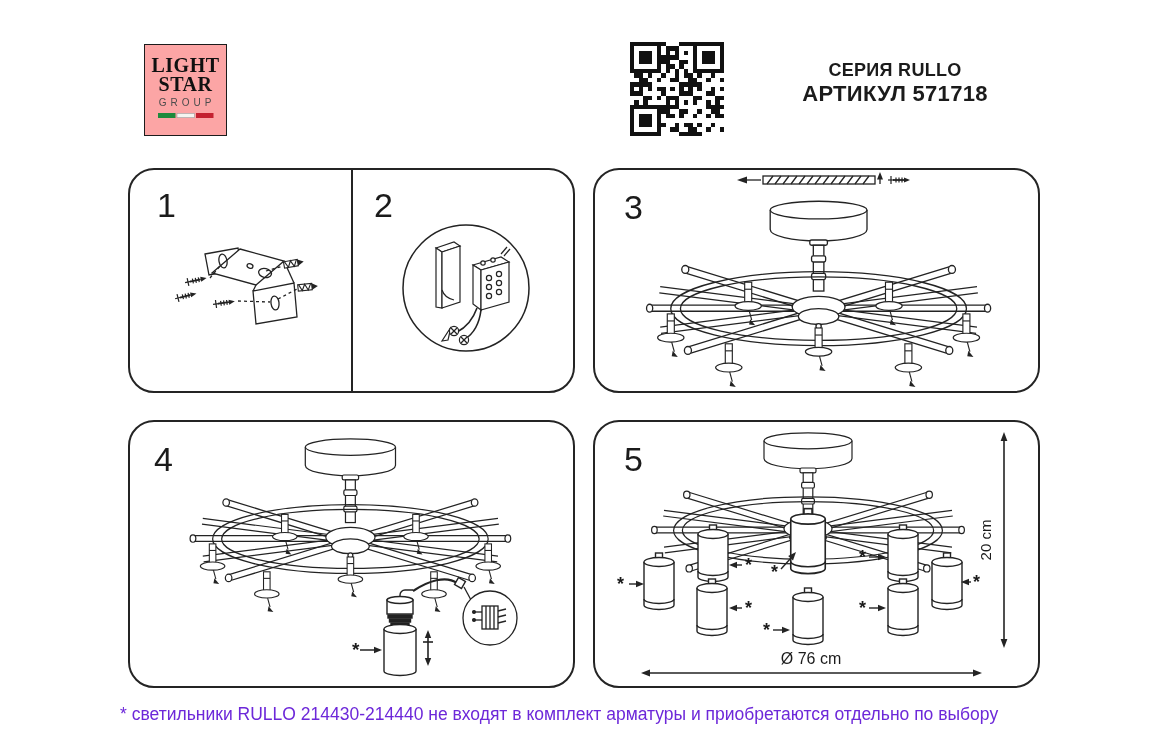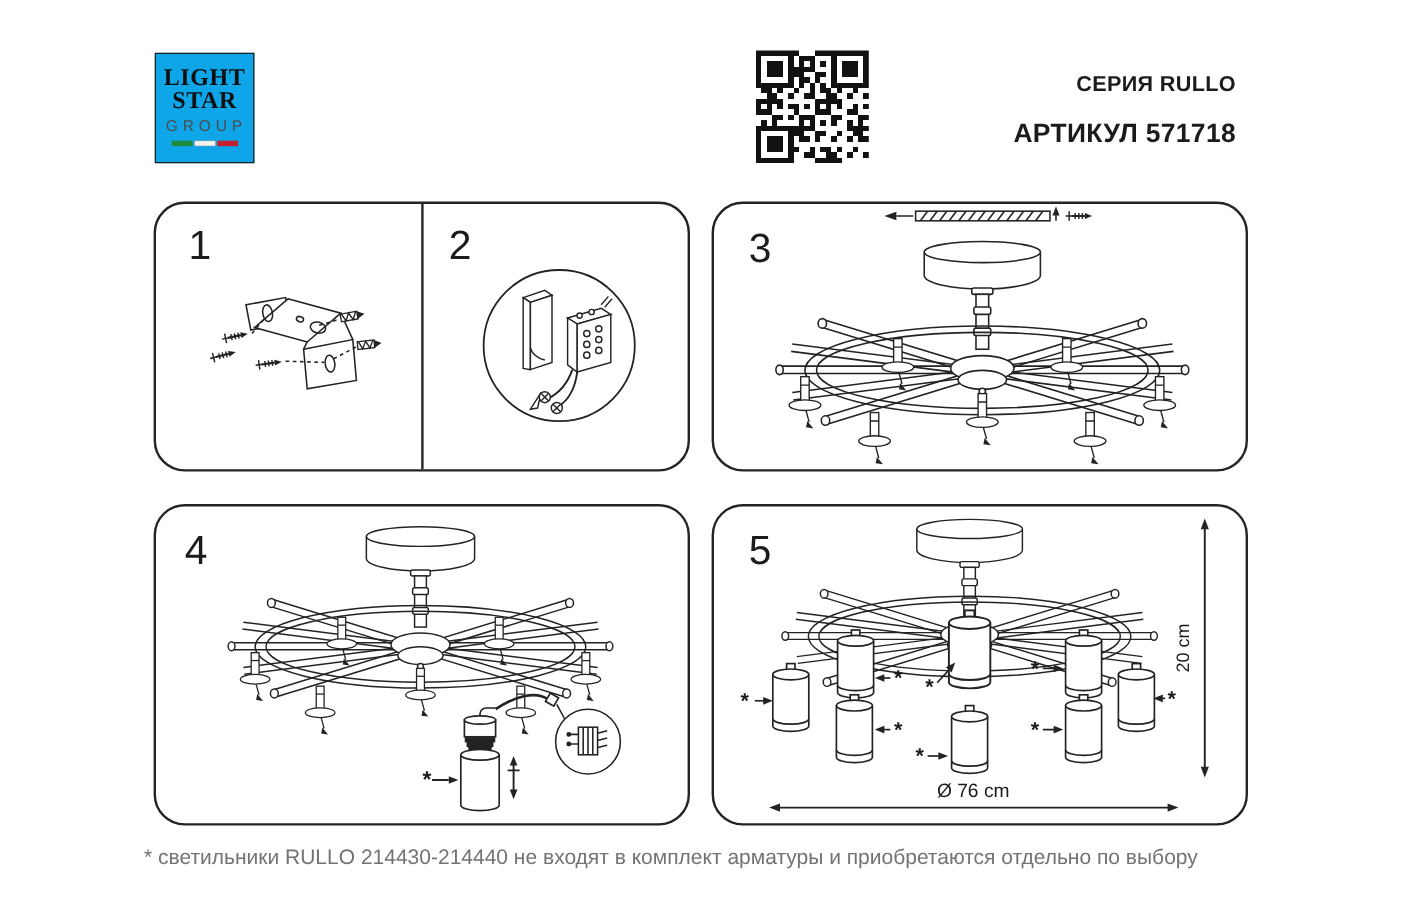--- a/index.html
+++ b/index.html
@@ -3,40 +3,40 @@
 <meta charset="utf-8">
 <style>
   html,body{margin:0;padding:0;}
   body{
     width:1169px;height:750px;background:#ffffff;position:relative;
     font-family:"Liberation Sans",sans-serif;color:#1b1b1b;overflow:hidden;
   }
   .abs{position:absolute;}
   
   .logo-box{
-    left:129px;top:44px;width:81px;height:90px;border:1.5px solid #1c1c1c;
-    text-align:center;font-family:"Liberation Serif",serif;background:#0ea5e9;
+    left:144px;top:44px;width:81px;height:90px;border:1.5px solid #1c1c1c;
+    text-align:center;font-family:"Liberation Serif",serif;background:#fca5a5;
   }
   .logo-w1,.logo-w2{font-size:20px;font-weight:700;line-height:19px;letter-spacing:.5px;color:#101010;}
   .logo-w1{margin-top:11px;}
-  .logo-w3{font-family:"Liberation Sans",sans-serif;font-size:13px;letter-spacing:4px;color:#4c4c4c;margin-top:3px;padding-left:3px;}
+  .logo-w3{font-family:"Liberation Sans",sans-serif;font-size:10px;letter-spacing:4px;color:#4c4c4c;margin-top:3px;padding-left:3px;}
   .logo-flag{margin:5px auto 0 auto;display:block;}
   .doc-title{
     left:233px;top:56px;width:420px;font-size:23px;font-weight:700;line-height:30px;color:#141414;
   }
   .qr-box{left:630px;top:42px;width:94px;height:94px;}
   .series-box{left:760px;top:60px;width:270px;text-align:center;}
-  .series-line{font-size:18px;font-weight:700;letter-spacing:.3px;text-align:right;}
-  .article-line{font-size:22px;font-weight:700;margin-top:17px;letter-spacing:.3px;text-align:right;}
+  .series-line{font-size:18px;font-weight:700;letter-spacing:.3px;}
+  .article-line{font-size:22px;font-weight:700;margin-top:0;letter-spacing:.3px;}
   
   .panel{position:absolute;border:2px solid #242424;border-radius:26px;background:#fff;}
   .stepnum{position:absolute;font-size:34px;font-weight:500;color:#1b1b1b;line-height:1;}
   .lineart{position:absolute;left:0;top:0;width:100%;height:100%;}
   .divider{position:absolute;left:221px;top:0;bottom:0;width:2px;background:#242424;}
-  .footnote{left:120px;top:704px;font-size:17.5px;color:#737373;text-align:center;}
+  .footnote{left:120px;top:704px;font-size:17.5px;color:#6d28d9;text-align:center;}
   svg text{font-family:"Liberation Sans",sans-serif;}
 </style>
 </head>
 <body>
 
 <svg width="0" height="0" style="position:absolute" aria-hidden="true">
   <defs>
     <g id="frame-core" stroke="#232323" stroke-width="1.5" fill="#fff">
 
       <path d="M165,16 v22 a55,13 0 0 0 110,0 v-22"></path>

